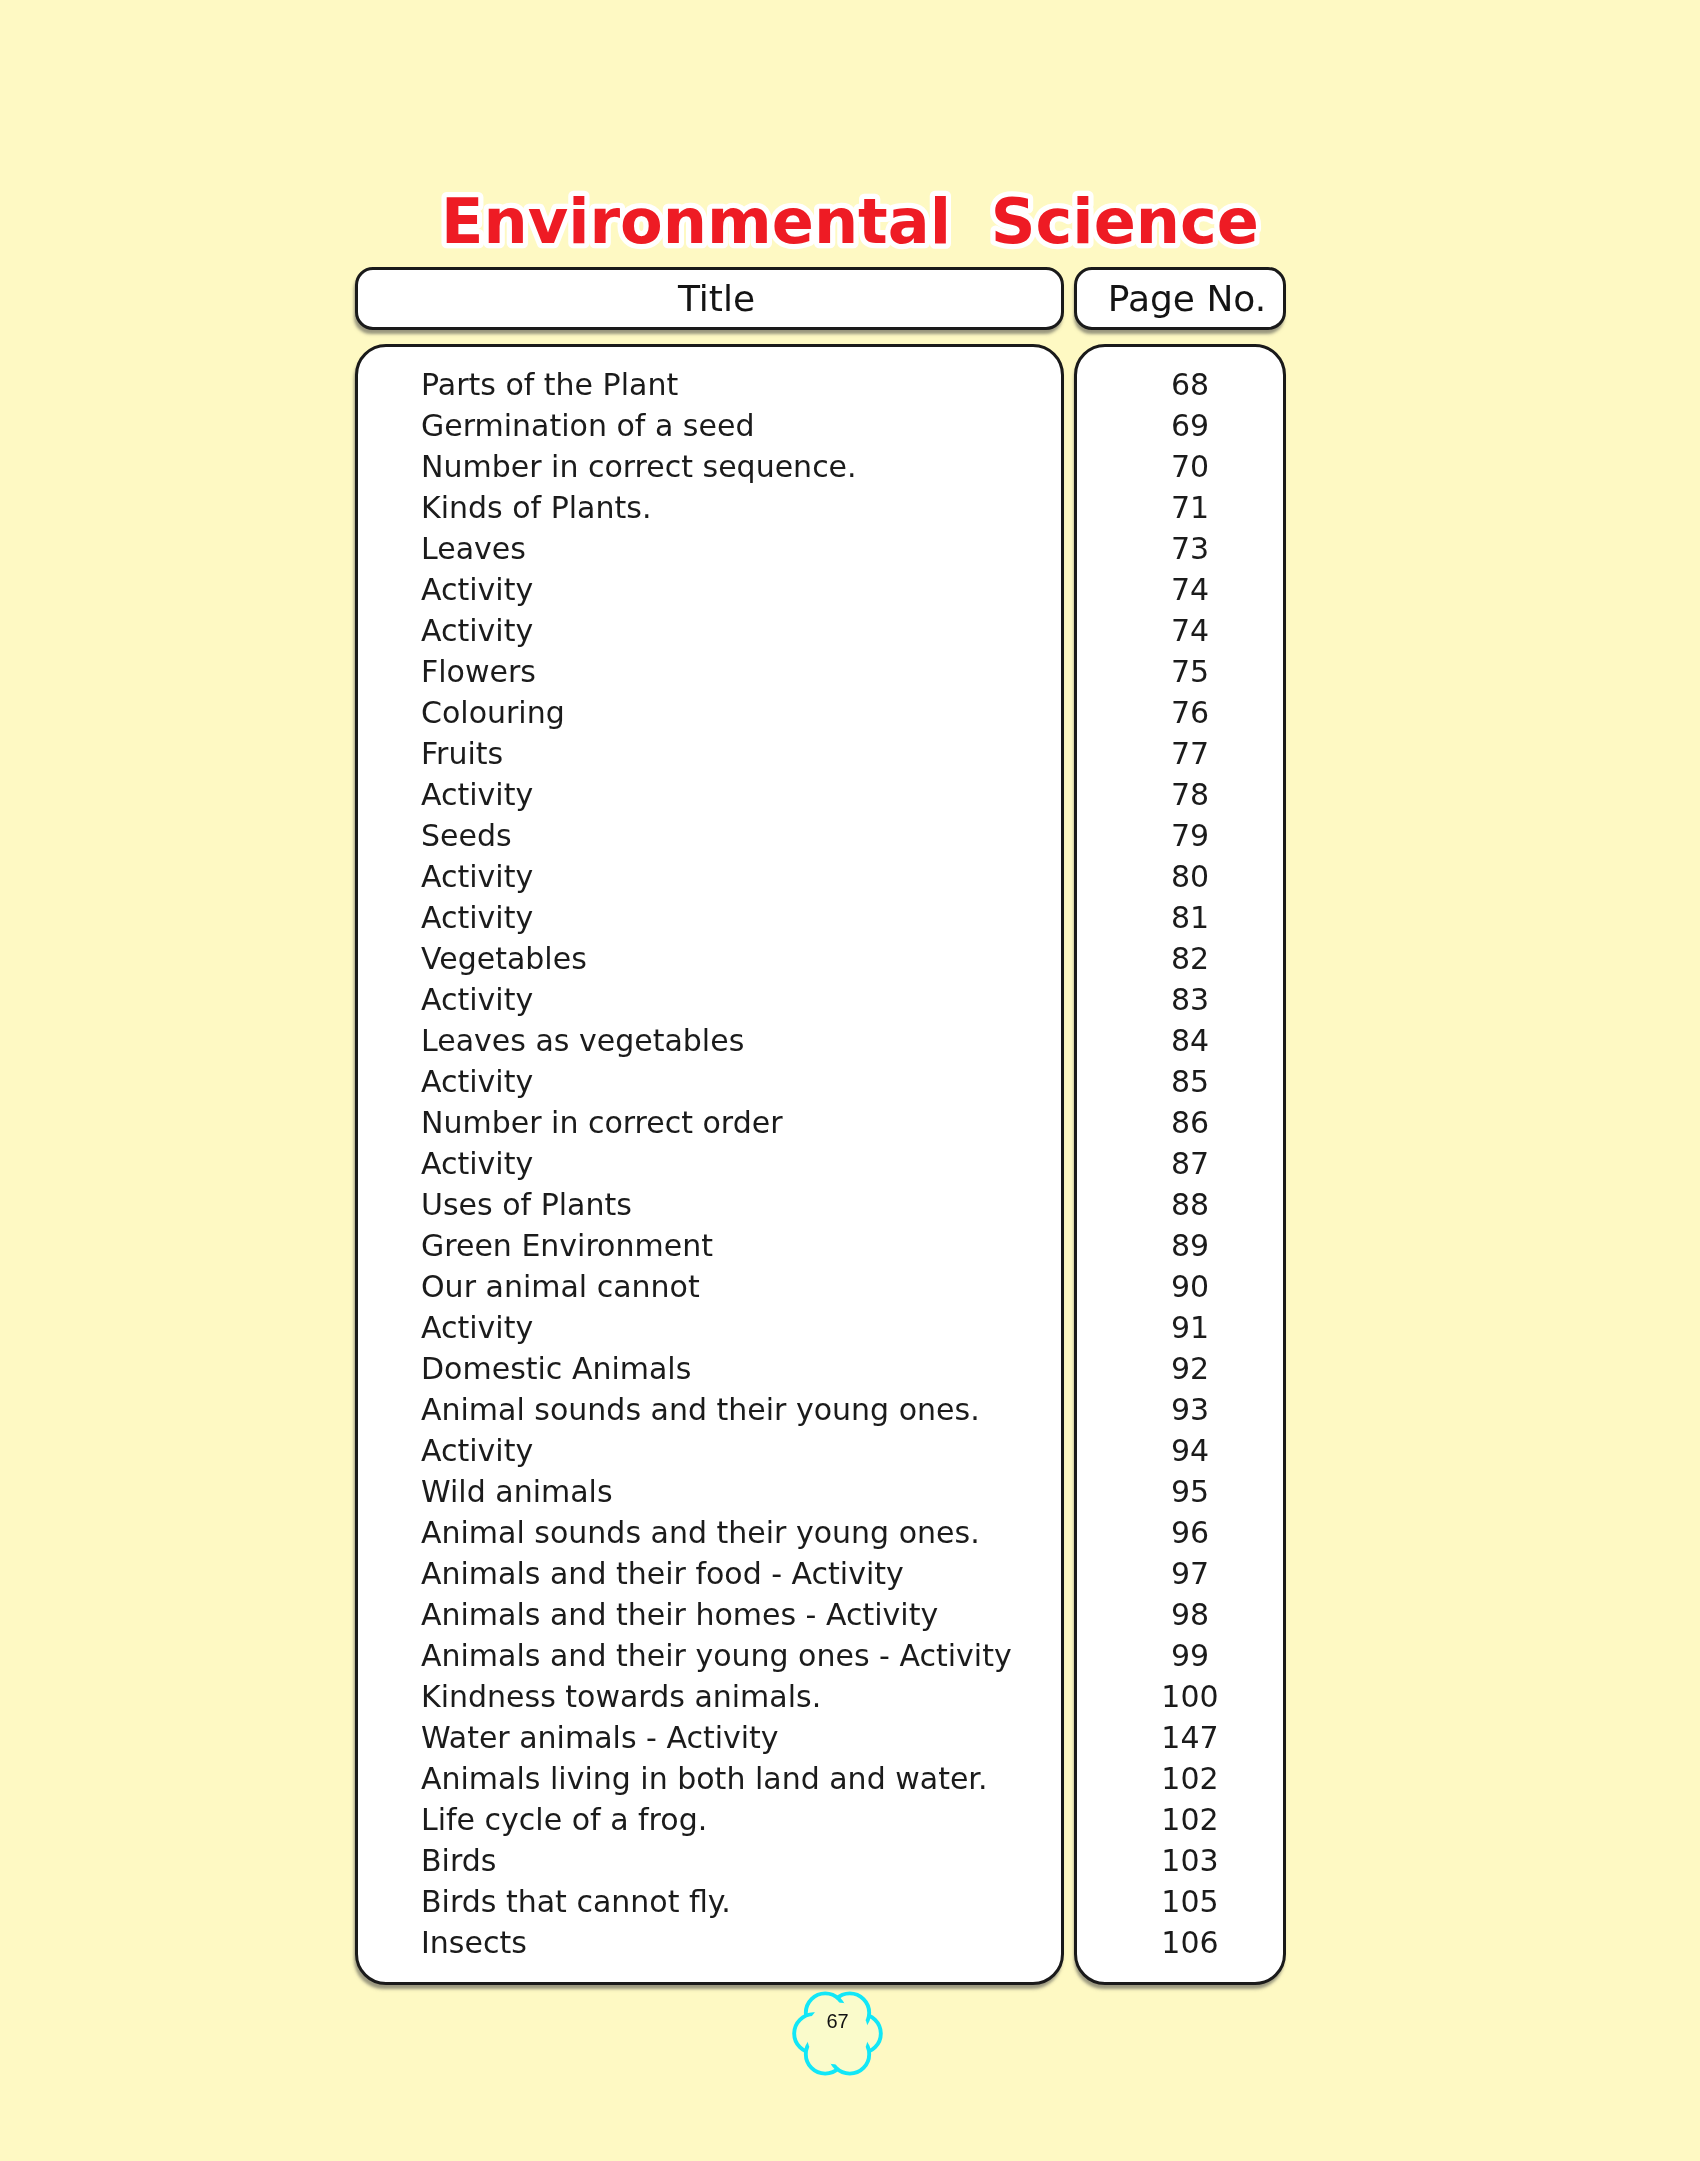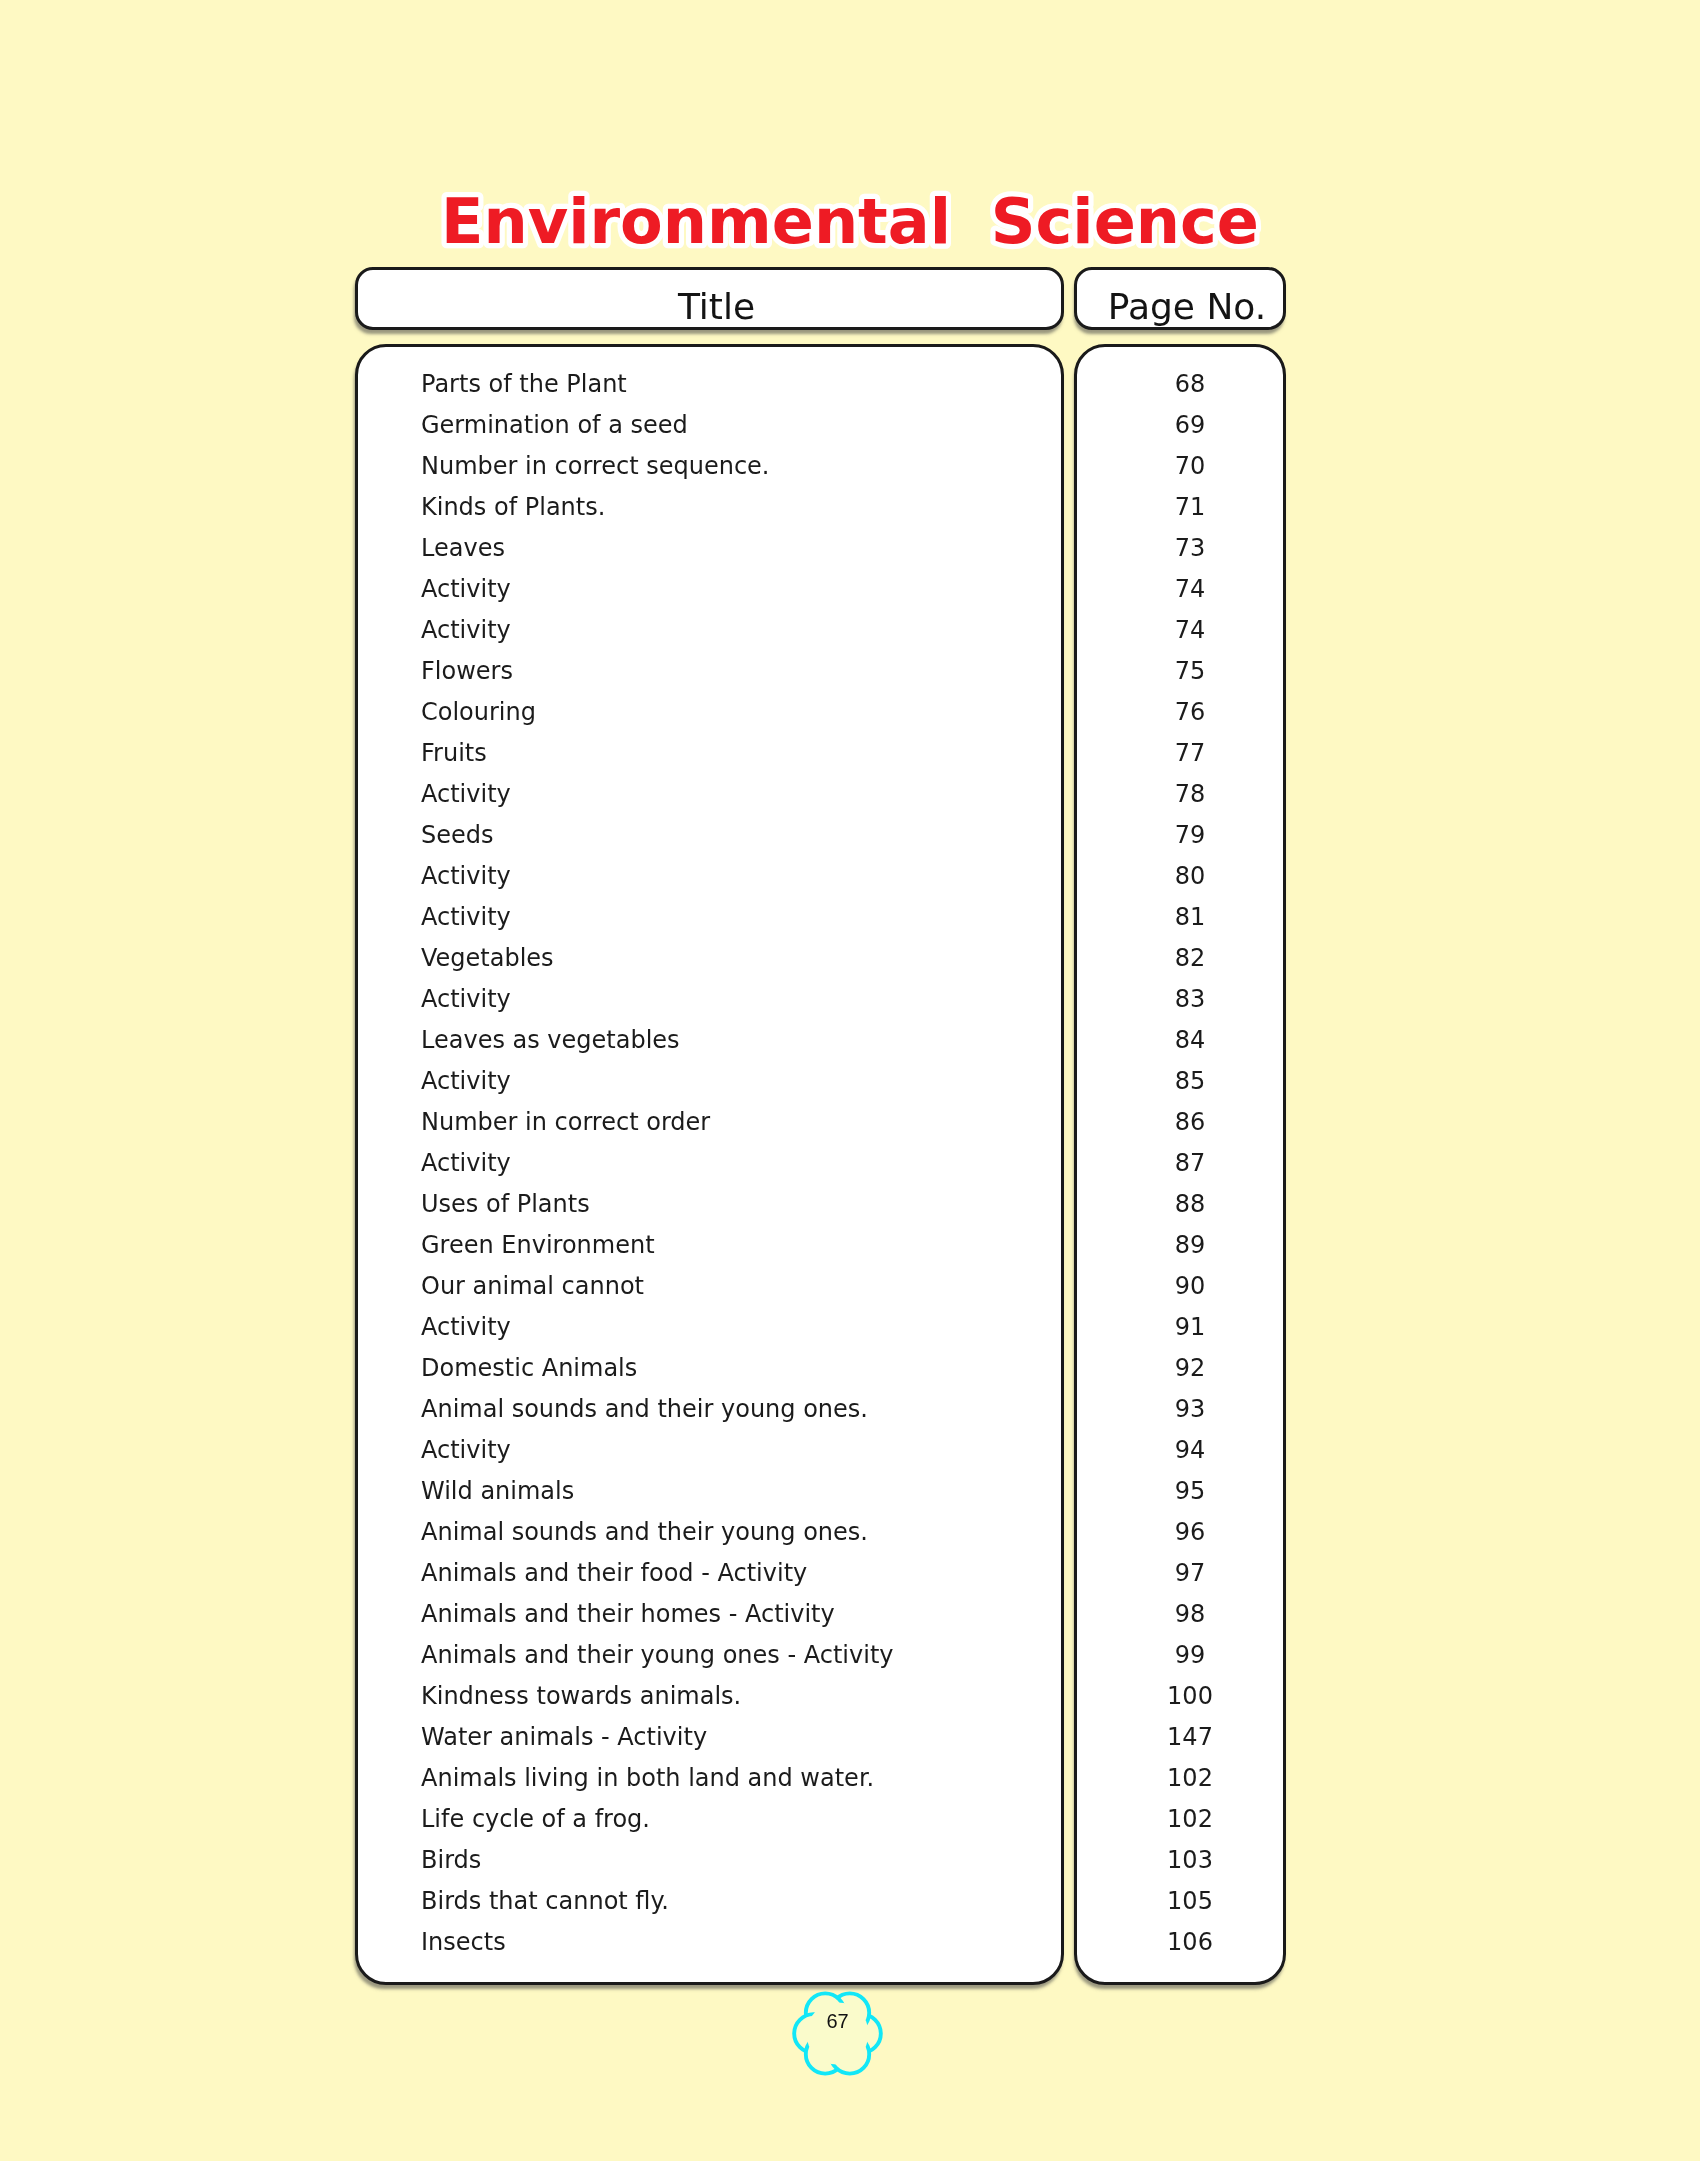--- a/index.html
+++ b/index.html
@@ -37,34 +37,34 @@
     box-sizing: border-box;
     box-shadow: -1.3px 5.2px 3.2px -1.3px rgba(70,70,70,0.55);
   }
   .col-title { left: 355px;  width: 709px; }
   .col-page  { left: 1074px; width: 212px;  }
   .header-box {
     top: 267px;
     height: 63px;
     border-radius: 18px;
     display: flex;
-    align-items: flex-end;
+    align-items: center;
     justify-content: center;
     font-size: 36px;
     color: #141414;
     padding-left: 14px;
   }
   .list-box {
     top: 344px;
     height: 1641px;
     border-radius: 31px;
   }
   .rows {
     padding-top: 17px;
-    font-size: 24px;
+    font-size: 30px;
     line-height: 41px;
     color: #1b1b1b;
     white-space: nowrap;
   }
   .rows-titles { padding-left: 63px; }
   .rows-pages  { text-align: center; padding-left: 20px; }
   .badge {
     position: absolute;
     left: 789px;
     top: 1985px;

